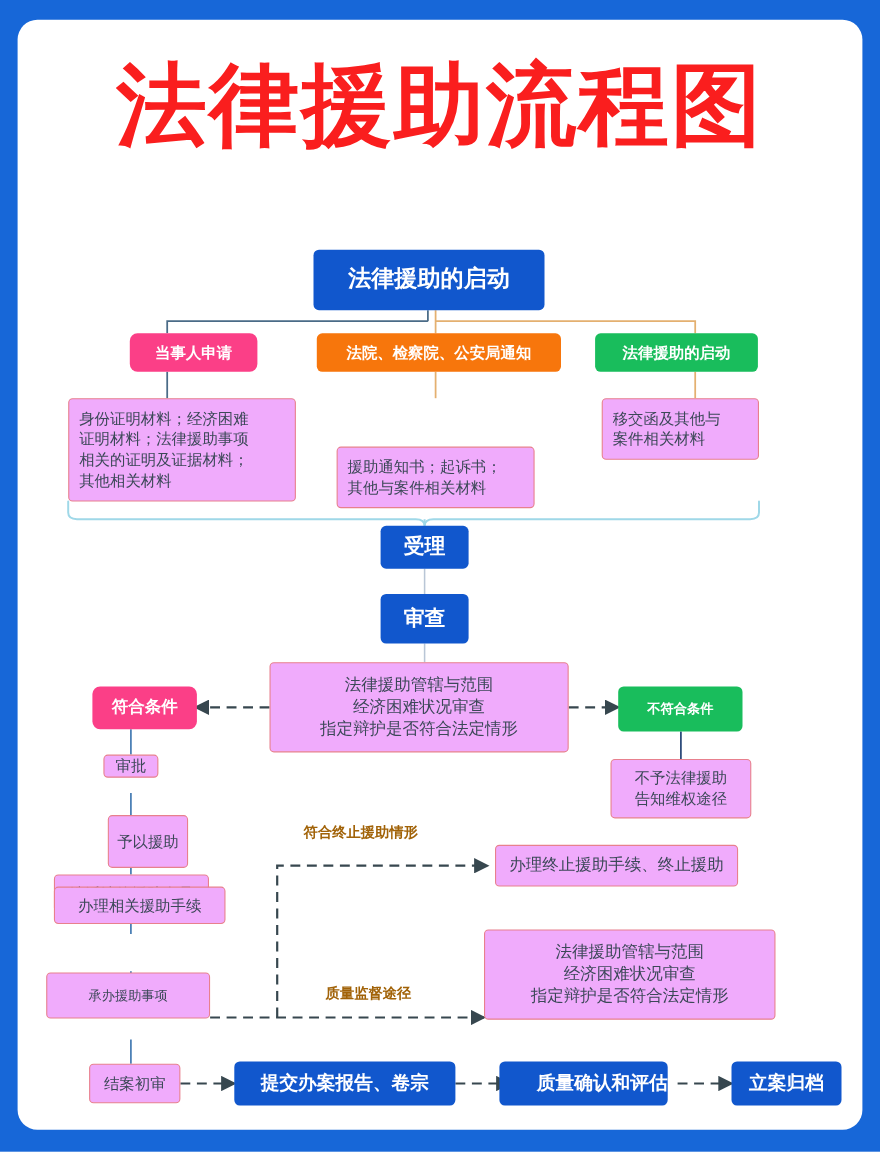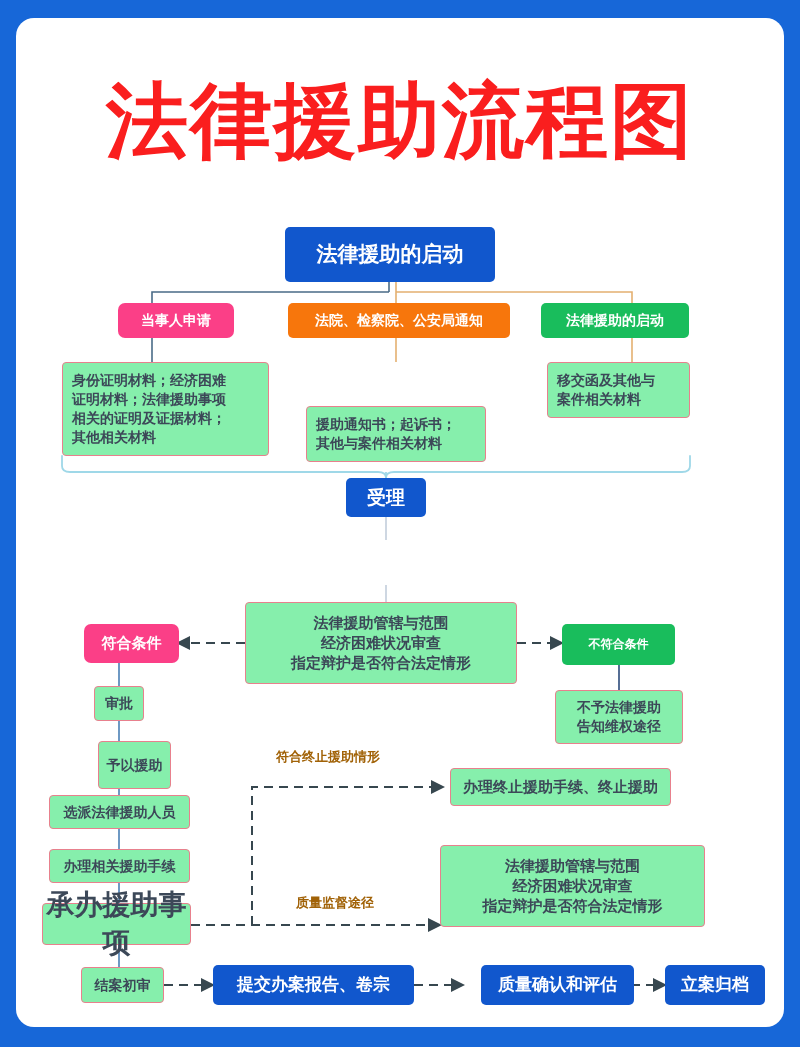--- a/index.html
+++ b/index.html
@@ -34,21 +34,20 @@
   .title {
     position: absolute;
     left: 0; top: 52px; width: 800px;
     text-align: center;
     font-size: 82px;
     font-weight: 700;
     color: #fa1e1e;
     letter-spacing: 2px;
     line-height: 1.1;
     white-space: nowrap;
-    margin-top: 24px;
   }
 
   
   .node {
     position: absolute;
     display: flex;
     align-items: center;
     justify-content: center;
     text-align: center;
     line-height: 1.35;
@@ -58,25 +57,25 @@
     color: #ffffff;
     font-weight: 700;
     border-radius: 5px;
   }
   .blue   { background: #1157cd; }
   .pink   { background: #fb3f87; border-radius: 7px; margin-left: 12px; }
   .orange { background: #f7760c; border-radius: 5px; }
   .green  { background: #19bd5c; border-radius: 5px; }
 
   .outline {
-    background: #86efac;
+    background: #f0abfc;
     border: 1.4px solid #e8808d;
     border-radius: 4px;
     color: #3c4858;
-    font-weight: 700;
+    font-weight: 400;
   }
   .outline.pad { padding: 6px 9px; }
   .left-text { justify-content: flex-start; text-align: left; }
 
   .red-label {
     position: absolute;
     color: #a16207;
     font-weight: 700;
     font-size: 13px;
     white-space: nowrap;
@@ -172,57 +171,60 @@
 
     <div class="node outline pad left-text" style="left:547px; top:362px; width:143px; height:56px; font-size:14px;">
       <span>移交函及其他与
 案件相关材料</span>
     </div>
 
     <div class="node solid blue" style="left:346px; top:478px; width:80px; height:39px; font-size:19px;">
       <span>受理</span>
     </div>
 
+    <div class="node solid blue" style="left:346px; top:540px; width:80px; height:45px; font-size:19px;">
+      <span>审查</span>
+    </div>
 
     <div class="node outline" style="left:245px; top:602px; width:272px; height:82px; font-size:15px;">
       <span>法律援助管辖与范围
 经济困难状况审查
 指定辩护是否符合法定情形</span>
     </div>
 
     <div class="node solid pink" style="left:72px; top:624px; width:95px; height:39px; font-size:15px;">
       <span>符合条件</span>
     </div>
 
     <div class="node solid green" style="left:562px; top:624px; width:113px; height:41px; font-size:12px;">
       <span>不符合条件</span>
     </div>
 
     <div class="node outline pad" style="left:555px; top:690px; width:128px; height:54px; font-size:14px;">
       <span>不予法律援助
 告知维权途径</span>
     </div>
 
-    <div class="node outline" style="left:94px; top:686px; width:50px; height:35px; font-size:14px;">
+    <div class="node outline" style="left:94px; top:686px; width:50px; height:21px; font-size:14px;">
       <span>审批</span>
     </div>
 
     <div class="node outline" style="left:98px; top:741px; width:73px; height:48px; font-size:14px;">
       <span>予以援助</span>
     </div>
 
     <div class="node outline" style="left:49px; top:795px; width:141px; height:34px; font-size:14px;">
       <span>选派法律援助人员</span>
     </div>
 
-    <div class="node outline" style="left:49px; top:849px; width:141px; height:34px; font-size:14px;">
+    <div class="node outline" style="left:49px; top:806px; width:156px; height:34px; font-size:14px;">
       <span>办理相关援助手续</span>
     </div>
 
-    <div class="node outline" style="left:42px; top:903px; width:149px; height:42px; font-size:28px;">
+    <div class="node outline" style="left:42px; top:884px; width:149px; height:42px; font-size:12px;">
       <span>承办援助事项</span>
     </div>
 
     <div class="node outline" style="left:81px; top:967px; width:83px; height:36px; font-size:14px;">
       <span>结案初审</span>
     </div>
 
     <div class="red-label" style="left:276px; top:748px;">符合终止援助情形</div>
 
     <div class="red-label" style="left:296px; top:894px;">质量监督途径</div>
@@ -234,21 +236,21 @@
     <div class="node outline" style="left:440px; top:845px; width:265px; height:82px; font-size:15px;">
       <span>法律援助管辖与范围
 经济困难状况审查
 指定辩护是否符合法定情形</span>
     </div>
 
     <div class="node solid blue" style="left:213px; top:965px; width:201px; height:40px; font-size:17px;">
       <span>提交办案报告、卷宗</span>
     </div>
 
-    <div class="node solid blue" style="left:481px; top:965px; width:153px; height:40px; font-size:17px;">
+    <div class="node solid blue" style="left:454px; top:965px; width:153px; height:40px; font-size:17px;justify-content:flex-end;">
       <span>质量确认和评估</span>
     </div>
 
     <div class="node solid blue" style="left:665px; top:965px; width:100px; height:40px; font-size:17px;">
       <span>立案归档</span>
     </div>
 
   </div>
 </div>
 

